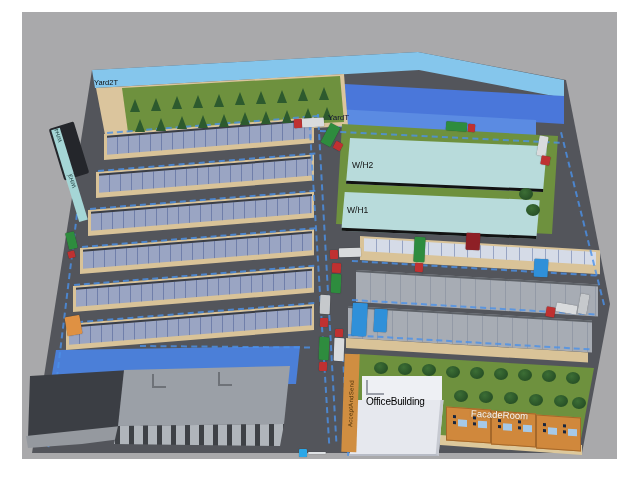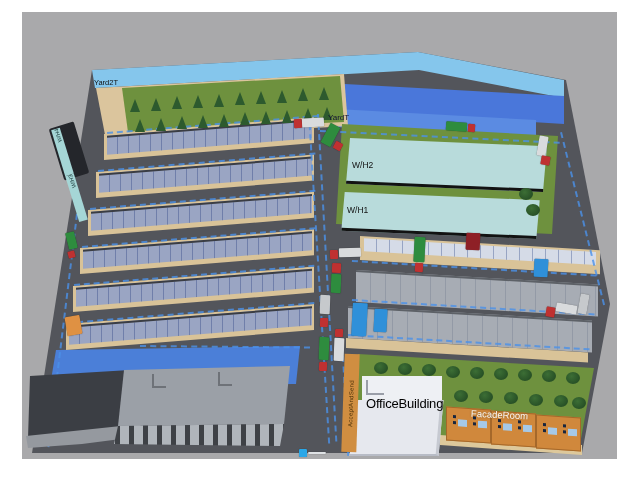--- a/index.html
+++ b/index.html
@@ -72,21 +72,21 @@
      clip-path:polygon(50% 0,100% 100%,0 100%);}
   .tree-round{position:absolute;width:14px;height:12px;border-radius:50%;z-index:8;
      background:radial-gradient(circle at 40% 35%,#3c6e35,#1f4420);}
   .path-line{position:absolute;height:0;border-top:2px dashed rgba(75,145,232,.8);transform-origin:0 0;z-index:6;}
   
   .lbl{position:absolute;z-index:10;white-space:nowrap;color:#111;}
   #lbl-yard2t{left:72px;top:66px;font-size:7.5px;}
   #lbl-yardt{left:306px;top:101px;font-size:8px;color:#101032;}
   #lbl-wh2{left:330px;top:148px;font-size:8.5px;}
   #lbl-wh1{left:325px;top:193px;font-size:8.5px;}
-  #lbl-office{left:344px;top:384px;font-size:13px;letter-spacing:-.2px;color:#000;}
+  #lbl-office{left:344px;top:384px;font-size:10px;letter-spacing:-.2px;color:#000;}
   #lbl-facade{left:449px;top:397px;font-size:9.5px;color:rgba(255,255,255,.95);transform:rotate(2.5deg);
      text-shadow:0 0 2px rgba(80,60,20,.6);z-index:11;}
 </style>
 </head>
 <body>
 
 <div id="viewport">
   <div class="cp" id="ground"></div>
   <div class="cp" id="water-light"></div>
   <div class="cp" id="water-royal"></div>

